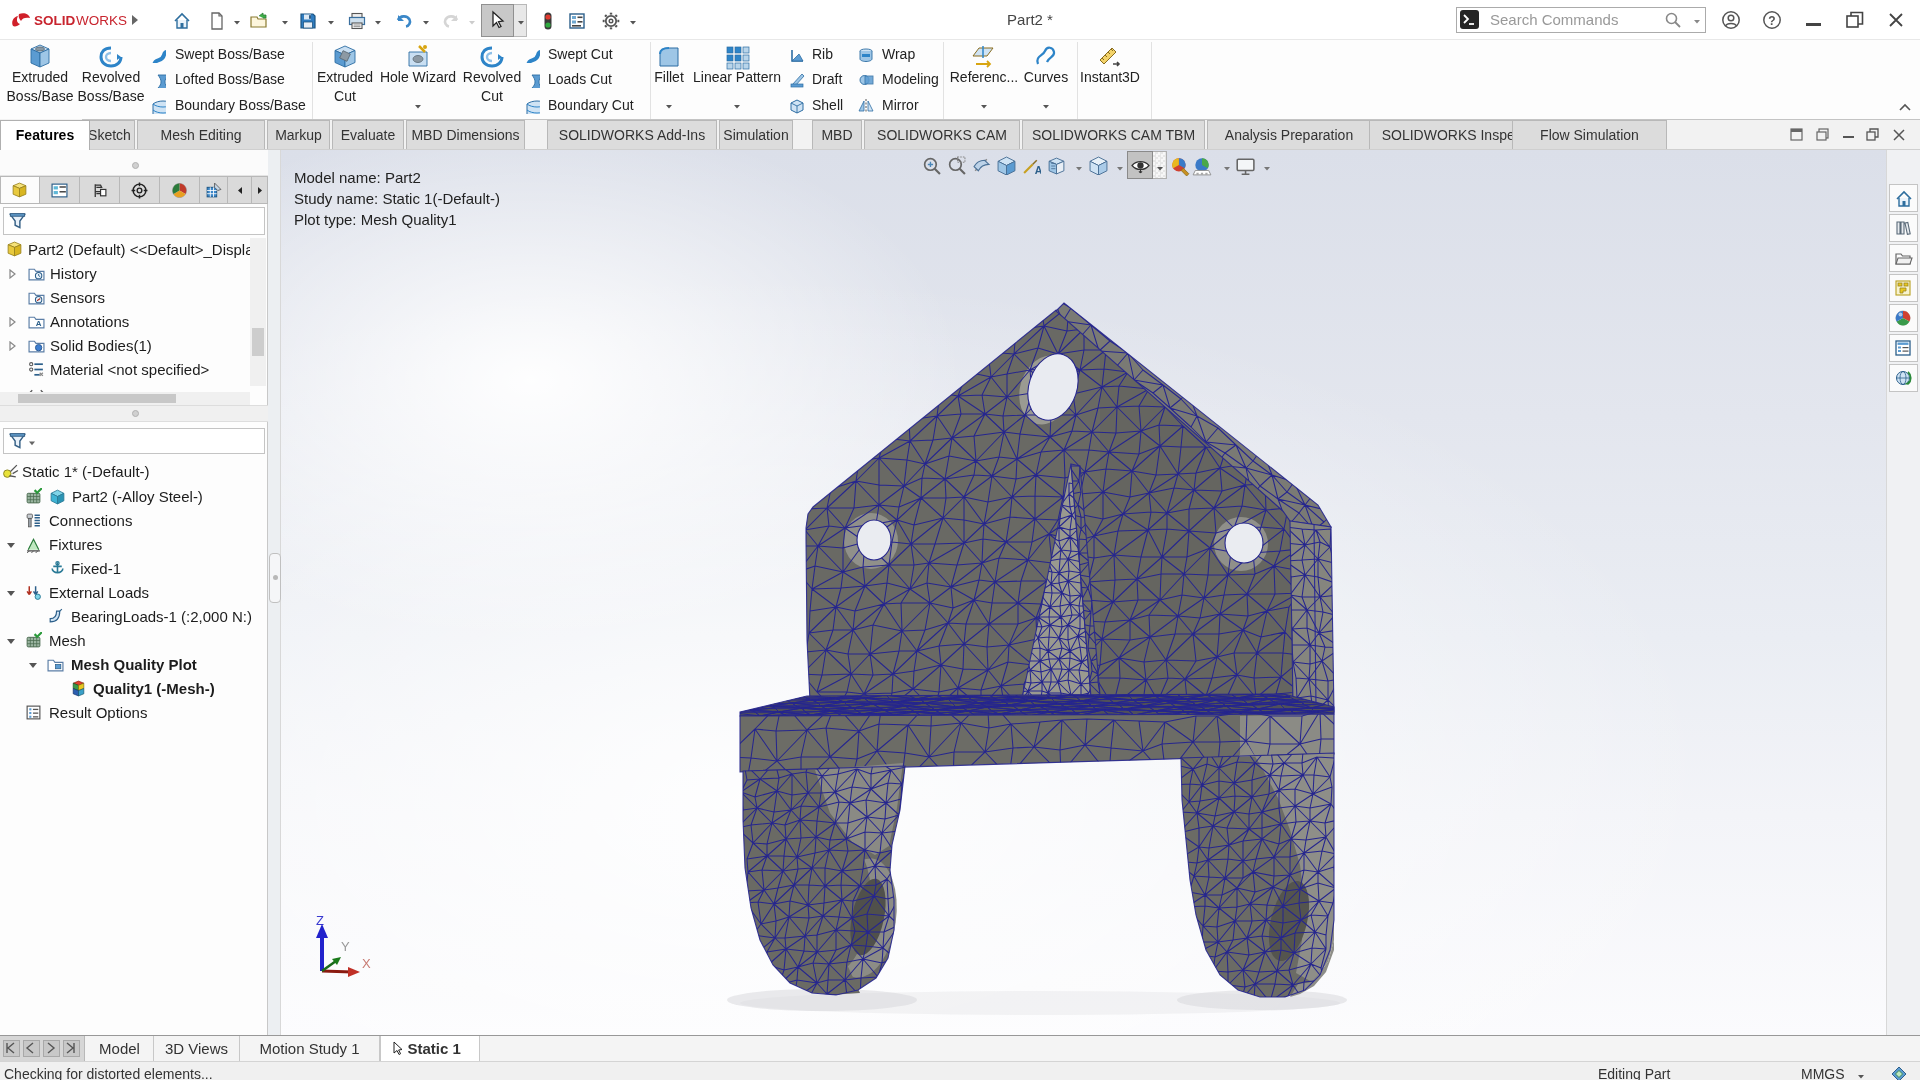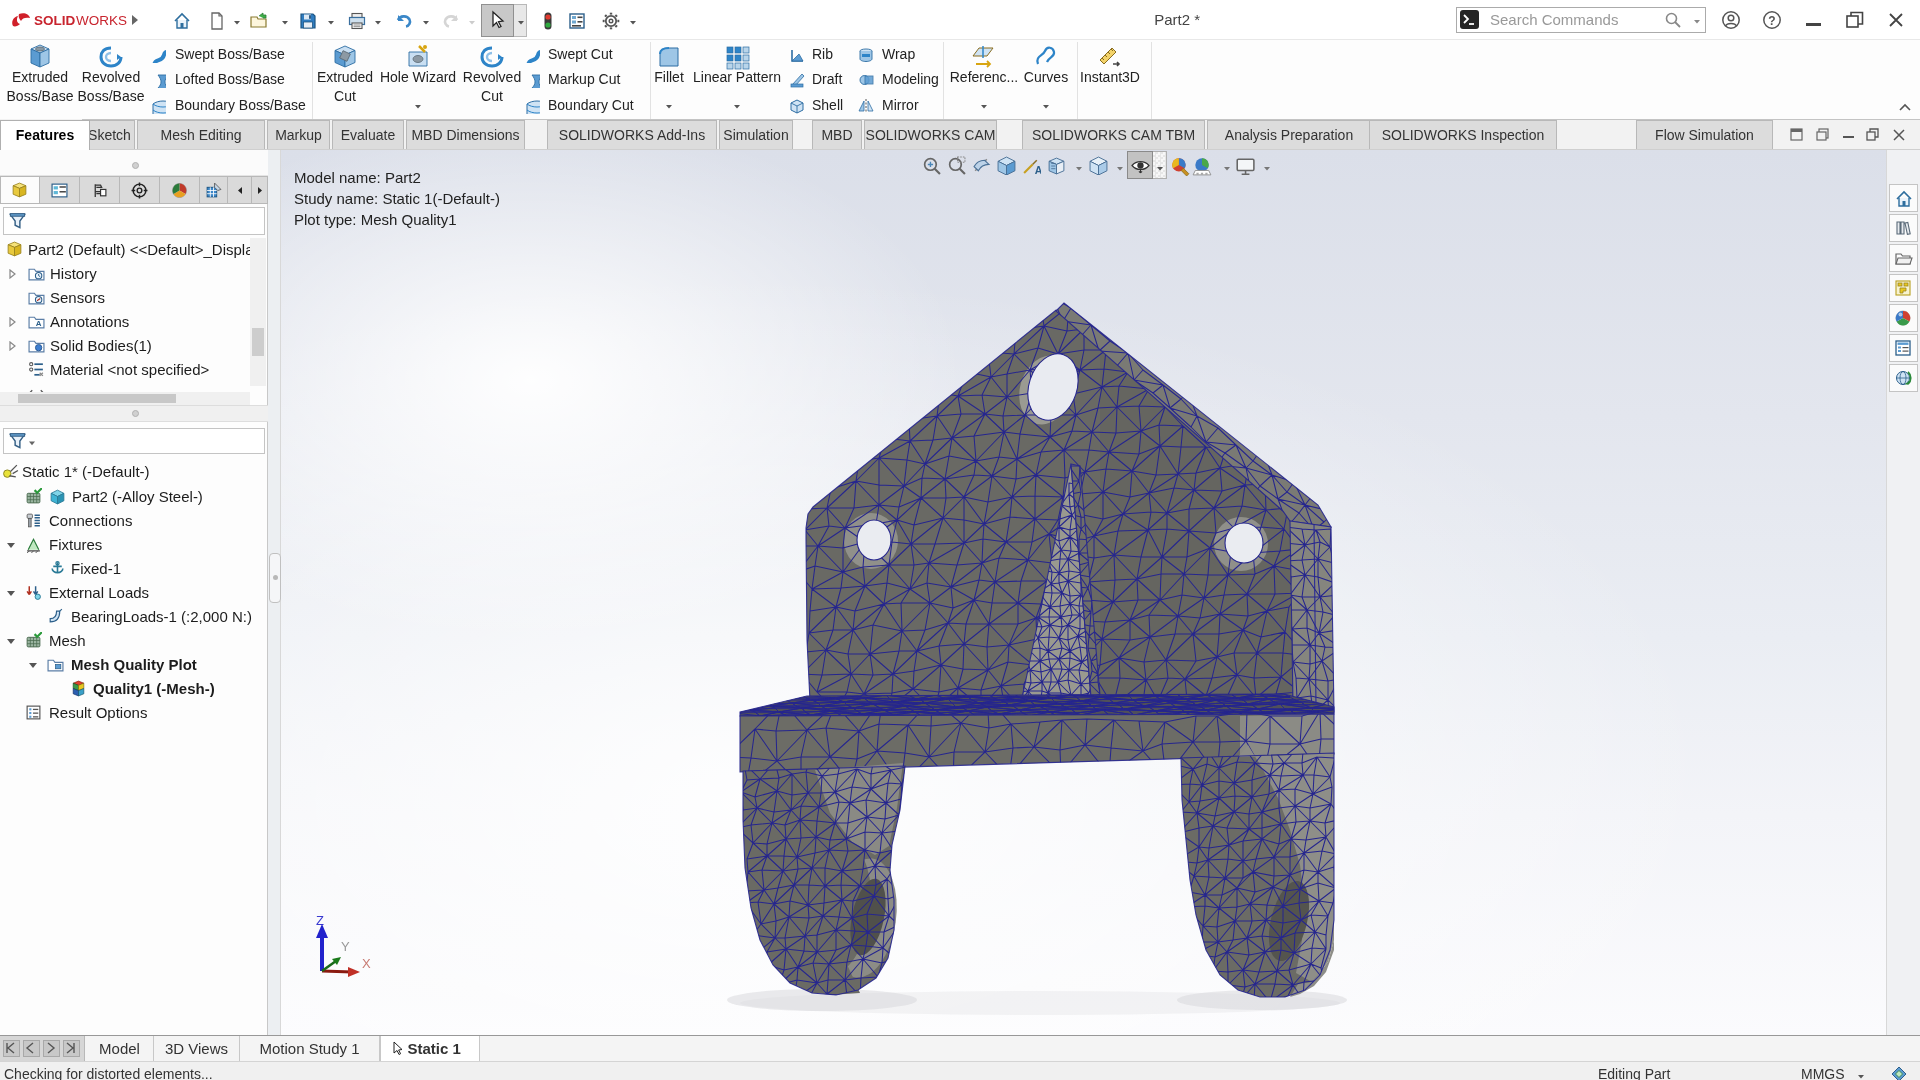--- a/index.html
+++ b/index.html
@@ -116,21 +116,21 @@
       <line x1="10.0" y1="16.4" x2="10.0" y2="18.3" stroke="#555" stroke-width="2.4"></line>
       <line x1="5.5" y1="14.5" x2="4.1" y2="15.9" stroke="#555" stroke-width="2.4"></line>
       <line x1="3.6" y1="10.0" x2="1.7" y2="10.0" stroke="#555" stroke-width="2.4"></line>
       <line x1="5.5" y1="5.5" x2="4.1" y2="4.1" stroke="#555" stroke-width="2.4"></line>
       <line x1="10.0" y1="3.6" x2="10.0" y2="1.7" stroke="#555" stroke-width="2.4"></line>
       <line x1="14.5" y1="5.5" x2="15.9" y2="4.1" stroke="#555" stroke-width="2.4"></line>
     </svg>
     <svg class="abs" style="left:628px;top:17px" width="10" height="10">
       <path d="M2 4 L5 7.5 L8 4 Z" fill="#555"></path>
     </svg>
-    <div class="abs" style="left:860px;top:0;width:340px;text-align:right;font-size:15px;color:#444;line-height:40px">Part2 *</div>
+    <div class="abs" style="left:860px;top:0;width:340px;text-align:center;font-size:15px;color:#444;line-height:40px">Part2 *</div>
     <div class="abs" style="left:1456px;top:7px;width:250px;height:26px;background:#fff;border:1px solid #ababab"></div>
     <div class="abs" style="left:1460px;top:10px;width:19px;height:19px;background:#252525;border-radius:3px"></div>
     <svg class="abs" style="left:1462px;top:12px" width="15" height="15" viewBox="0 0 15 15">
       <path d="M2 3 L6 7 L2 11" stroke="#fff" stroke-width="1.8" fill="none"></path>
       <path d="M7 12 H12" stroke="#fff" stroke-width="1.8"></path>
     </svg>
     <div class="abs" style="left:1490px;top:11px;font-size:15px;color:#999">Search Commands</div>
     <svg class="abs" style="left:1664px;top:11px" width="18" height="18" viewBox="0 0 18 18">
       <circle cx="7.5" cy="7.5" r="5" fill="none" stroke="#888" stroke-width="1.6"></circle>
       <path d="M11 11 L16 16" stroke="#888" stroke-width="1.8"></path>
@@ -258,21 +258,21 @@
     </svg>
     <div class="stack" style="left:175px;top:57px">Boundary Boss/Base</div>
     <svg class="abs" style="left:524px;top:7px" width="16" height="16" viewBox="0 0 16 16">
       <path d="M4 20 C4 10 12 16 14 8 C15 4 20 4 21 7" fill="none" stroke="#2d84c8" stroke-width="4" stroke-linecap="round"></path>
       <circle cx="5" cy="20" r="3" fill="#9ec6e6" stroke="#2d6da3" stroke-width="0.8"></circle>
     </svg>
     <div class="stack" style="left:548px;top:6px">Swept Cut</div>
     <svg class="abs" style="left:524px;top:32px" width="16" height="16" viewBox="0 0 16 16">
       <path d="M8 3 H18 C14 8 14 12 18 16 C20 20 18 23 13 23 C8 23 6 20 8 16 C12 12 12 8 8 3 Z" fill="#5b9bd1" stroke="#2d6da3" stroke-width="0.9"></path>
     </svg>
-    <div class="stack" style="left:548px;top:31px">Markup Cut</div>
+    <div class="stack" style="left:548px;top:31px">Loads Cut</div>
     <svg class="abs" style="left:524px;top:58px" width="16" height="16" viewBox="0 0 16 16">
       <path d="M3 6 C8 2 18 2 23 6 V18 C18 22 8 22 3 18 Z" fill="#cfe3f4" stroke="#2d6da3" stroke-width="1"></path>
       <path d="M3 6 C8 10 18 10 23 6 M3 12 C8 16 18 16 23 12" fill="none" stroke="#2d84c8" stroke-width="1"></path>
     </svg>
     <div class="stack" style="left:548px;top:57px">Boundary Cut</div>
     <svg class="abs" style="left:789px;top:7px" width="16" height="16" viewBox="0 0 16 16">
       <path d="M3 3 L3 14 L14 14" fill="none" stroke="#2d6da3" stroke-width="1.6"></path>
       <polygon points="3,14 10,7 14,14" fill="#5b9bd1" stroke="#2d6da3" stroke-width="0.8"></polygon>
     </svg>
     <div class="stack" style="left:812px;top:6px">Rib</div>
@@ -311,25 +311,25 @@
     <div class="abs" style="left:82px;top:0;width:1838px;height:1px;background:#c4c4c4"></div>
     <div class="ctab active" style="left:0px;width:90px">Features</div>
     <div class="ctab" style="left:84px;width:51px">Sketch</div>
     <div class="ctab" style="left:137px;width:128px">Mesh Editing</div>
     <div class="ctab" style="left:267px;width:63px">Markup</div>
     <div class="ctab" style="left:332px;width:72px">Evaluate</div>
     <div class="ctab" style="left:406px;width:119px">MBD Dimensions</div>
     <div class="ctab" style="left:547px;width:170px">SOLIDWORKS Add-Ins</div>
     <div class="ctab" style="left:719px;width:74px">Simulation</div>
     <div class="ctab" style="left:812px;width:50px">MBD</div>
-    <div class="ctab" style="left:864px;width:133px">SOLIDWORKS CAM</div>
+    <div class="ctab" style="left:864px;width:156px">SOLIDWORKS CAM</div>
     <div class="ctab" style="left:1022px;width:183px">SOLIDWORKS CAM TBM</div>
     <div class="ctab" style="left:1207px;width:164px">Analysis Preparation</div>
     <div class="ctab" style="left:1369px;width:188px">SOLIDWORKS Inspection</div>
-    <div class="ctab" style="left:1636px;width:137px">Flow Simulation</div>
+    <div class="ctab" style="left:1512px;width:155px">Flow Simulation</div>
     <svg class="abs" style="left:1790px;top:9px" width="13" height="13" viewBox="0 0 13 13">
       <rect x="1" y="1" width="11" height="11" fill="none" stroke="#666" stroke-width="1.2"></rect>
       <rect x="1" y="1" width="11" height="3" fill="#666"></rect>
     </svg>
     <svg class="abs" style="left:1816px;top:9px" width="13" height="13" viewBox="0 0 13 13">
       <rect x="3" y="1" width="9" height="9" fill="none" stroke="#666" stroke-width="1.2"></rect>
       <rect x="1" y="4" width="9" height="8" fill="#f2f2f2" stroke="#666" stroke-width="1.2"></rect>
     </svg>
     <div class="abs" style="left:1843px;top:17px;width:11px;height:2px;background:#555"></div>
     <svg class="abs" style="left:1866px;top:9px" width="13" height="13" viewBox="0 0 13 13">

